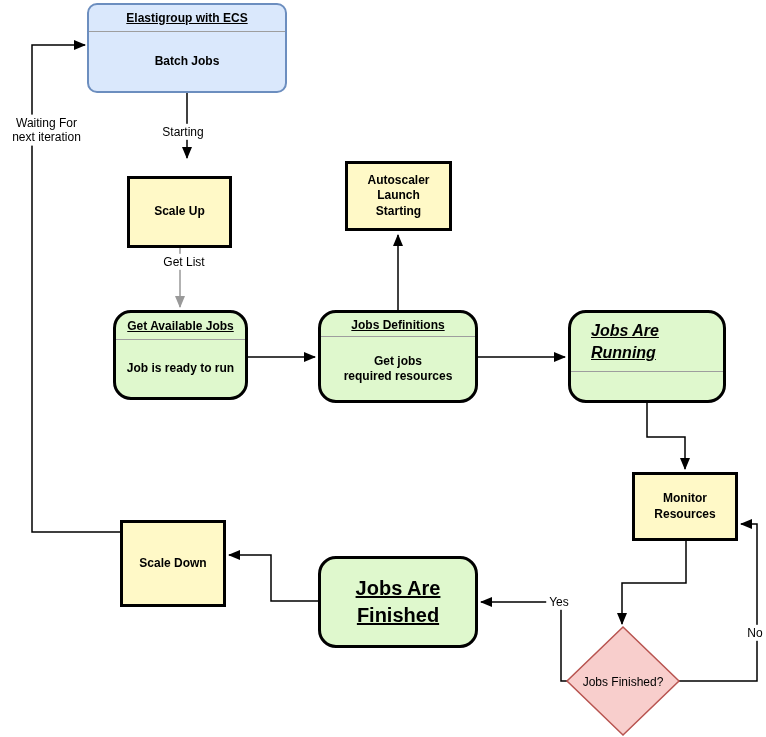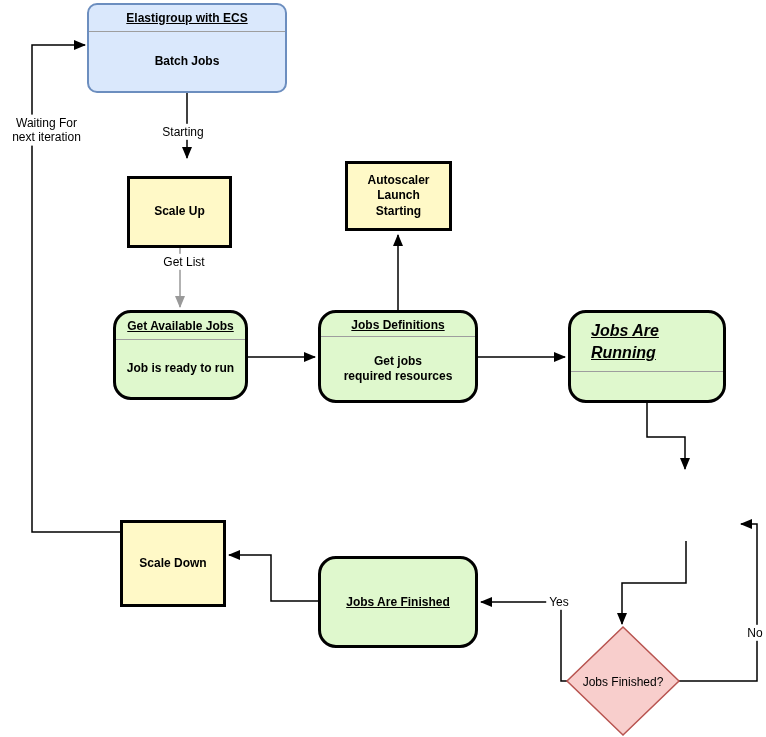--- a/index.html
+++ b/index.html
@@ -120,23 +120,27 @@
   </div>
 
   <div class="node round-green" style="left:568px; top:310px; width:158px; height:93px;">
     <div class="node-title big-title" style="height:58px;font-style:italic;">
       <span class="wrap-narrow">Jobs Are Running</span>
     </div>
     <div class="node-divider"></div>
     <div class="node-body"></div>
   </div>
 
+  <div class="node rect-yellow" style="left:632px; top:472px; width:106px; height:69px;">
+    <div class="node-single">Monitor
+Resources</div>
+  </div>
 
   <div class="node round-green" style="left:318px; top:556px; width:160px; height:92px;">
-    <div class="node-single big-title" style="font-size:12px; text-decoration:underline;">
+    <div class="node-single big-title" style="font-size:20px; text-decoration:underline;">
       <span class="wrap-narrow">Jobs Are Finished</span>
     </div>
   </div>
 
   <div class="node rect-yellow" style="left:120px; top:520px; width:106px; height:87px;">
     <div class="node-single">Scale Down</div>
   </div>
 
   <div class="diamond-label" style="left:623px; top:682px;">Jobs Finished?</div>
 

